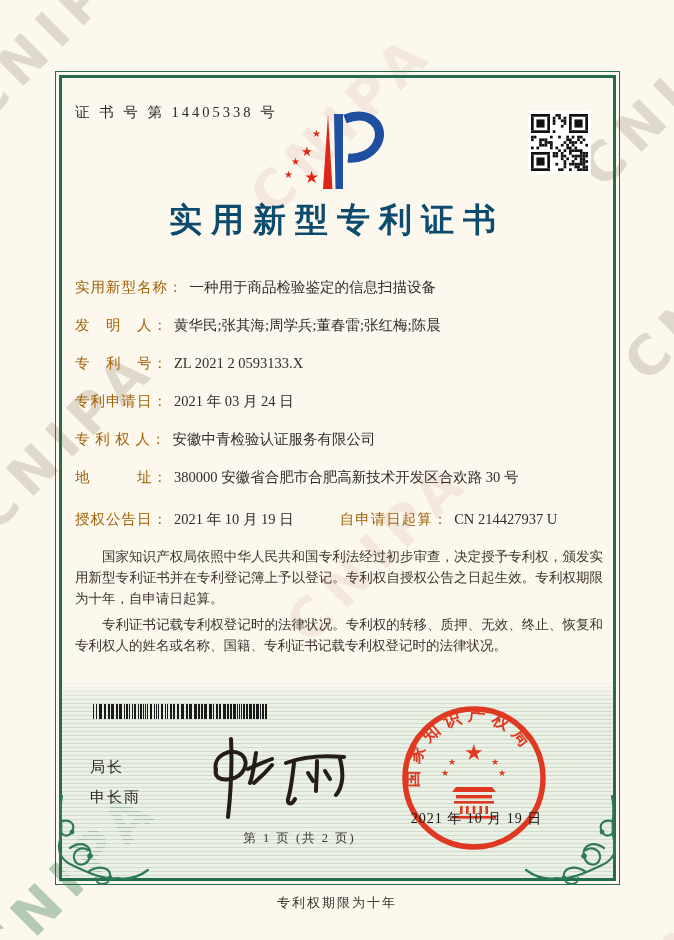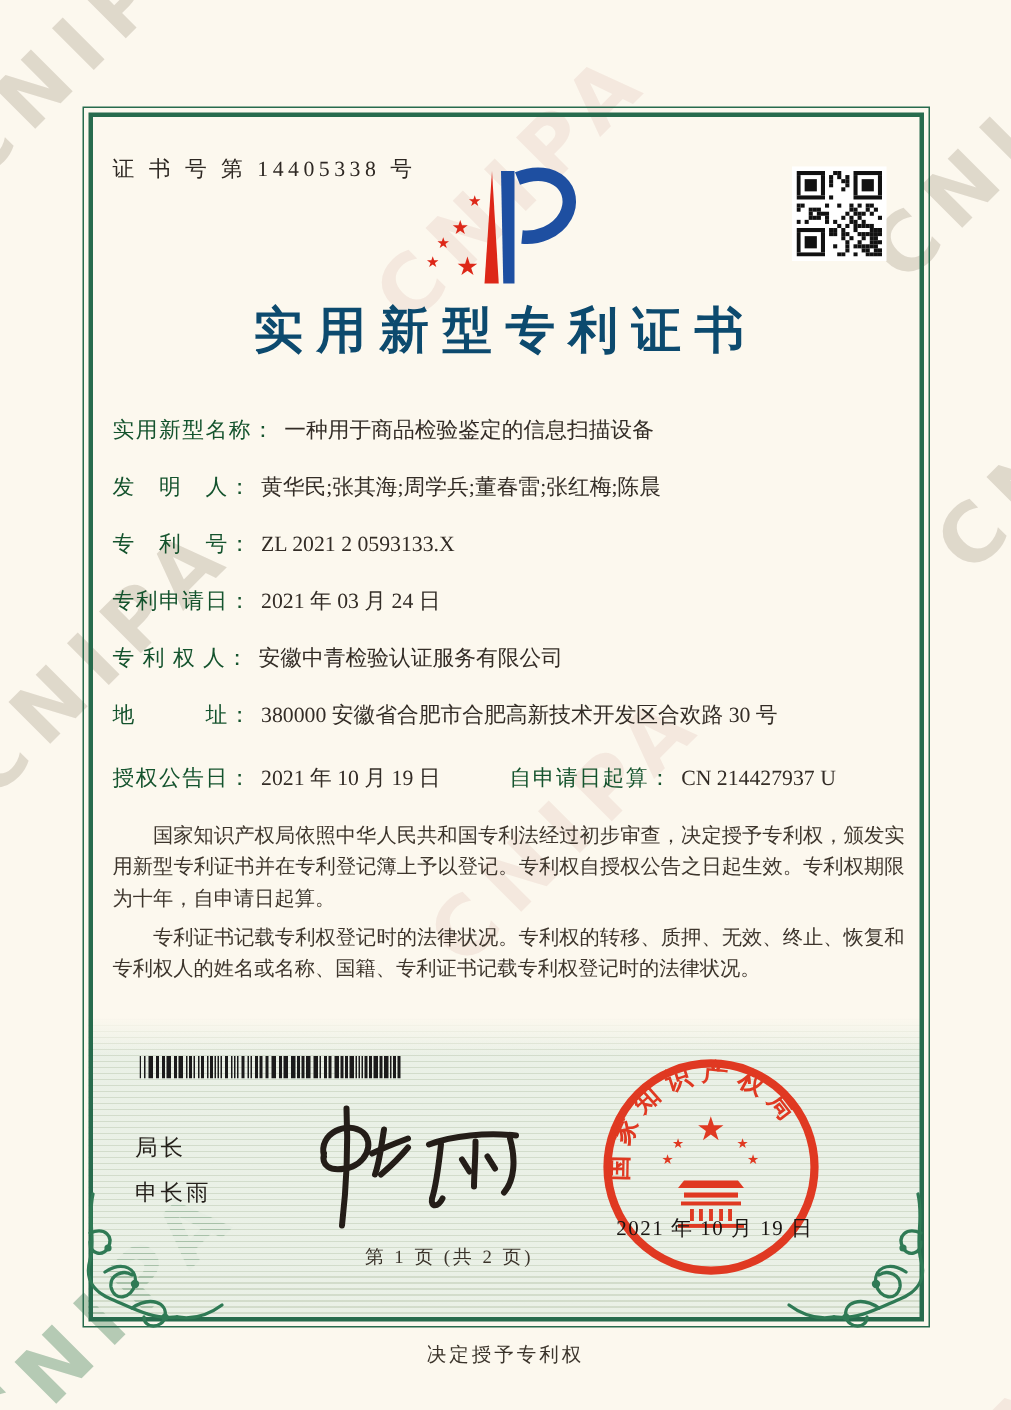--- a/index.html
+++ b/index.html
@@ -25,36 +25,36 @@
   .band-fade{position:absolute;left:0;top:0;width:100%;height:26px;
       background:linear-gradient(180deg,#fcf8ee 0%,rgba(252,248,238,0) 100%);}
   
   .certno{position:absolute;left:75px;top:103px;font-size:14.5px;letter-spacing:3px;color:#2e2823;}
   .title{position:absolute;left:0;top:198px;width:674px;text-align:center;
       font-size:33px;font-weight:bold;letter-spacing:9px;color:#0c4a6e;}
   
   .fields{position:absolute;left:75px;top:277px;width:530px;font-size:14.5px;}
   .frow{height:38px;line-height:20px;white-space:nowrap;}
   .frow.tall{height:42px;}
-  .flabel{letter-spacing:1px;color:#14532d;}
+  .flabel{letter-spacing:1px;color:#a16207;}
   .fvalue{color:#332c26;margin-left:6px;margin-top:15px;}
   .fpair2{margin-left:46px;}
   
   .paras{position:absolute;left:75px;top:546px;width:528px;font-size:13.5px;
       line-height:21px;text-align:justify;color:#3d352c;}
   .paras p{margin:0 0 5px 0;text-indent:2em;}
   
   .barcode{position:absolute;left:93px;top:704px;}
   
   .seal{position:absolute;left:398px;top:702px;width:152px;height:152px;opacity:0.95;}
   .seal-date{position:absolute;left:404px;top:810px;width:145px;text-align:center;
       font-size:14px;color:#191512;letter-spacing:1px;z-index:5;}
   
   .signer{position:absolute;left:90px;top:752px;font-size:15px;line-height:30px;
-      letter-spacing:2px;color:#241f1a;z-index:4;font-family:Liberation Mono, monospace;}
+      letter-spacing:2px;color:#241f1a;z-index:4;}
   .signature{position:absolute;left:198px;top:733px;z-index:4;}
   
   .pageinfo{position:absolute;left:0;top:830px;width:599px;text-align:center;
       font-size:12.5px;letter-spacing:2px;color:#3b342b;z-index:4;}
   .contnote{position:absolute;left:0;top:894px;width:674px;text-align:center;
       font-size:13px;letter-spacing:2px;color:#3b342b;}
   
   .logo{position:absolute;left:270px;top:101px;}
   .qr{position:absolute;left:528px;top:111px;background:#ffffff;padding:3px;line-height:0;}
   .flourish{position:absolute;z-index:3;}
@@ -377,13 +377,13 @@
     <path d="M88,30 C104,24 126,22 146,24"></path>
     <path d="M96,30 C94,48 92,60 90,66 C89,72 94,72 97,66"></path>
     <path d="M142,26 C146,40 145,54 138,62"></path>
     <path d="M119,28 C119,40 118,50 118,58"></path>
     <path d="M110,40 L115,48"></path>
     <path d="M127,38 L132,46"></path>
   </g>
 </svg>
 
 <div class="pageinfo">第 1 页 (共 2 页)</div>
-<div class="contnote">决定授予专利权</div>
+<div class="contnote">专利权期限为十年</div>
 
 </body></html>

